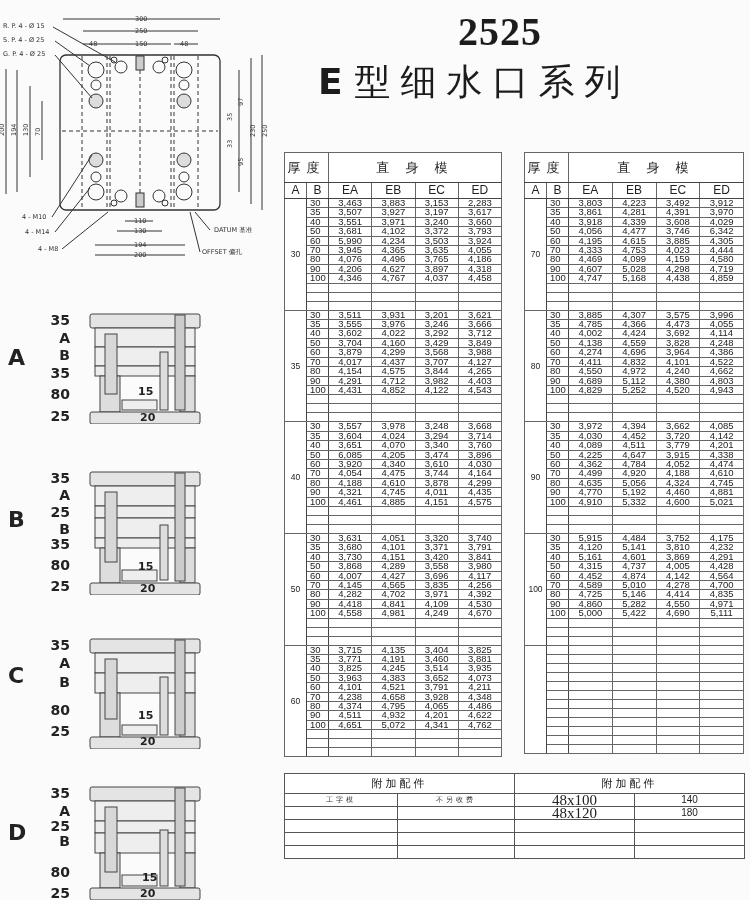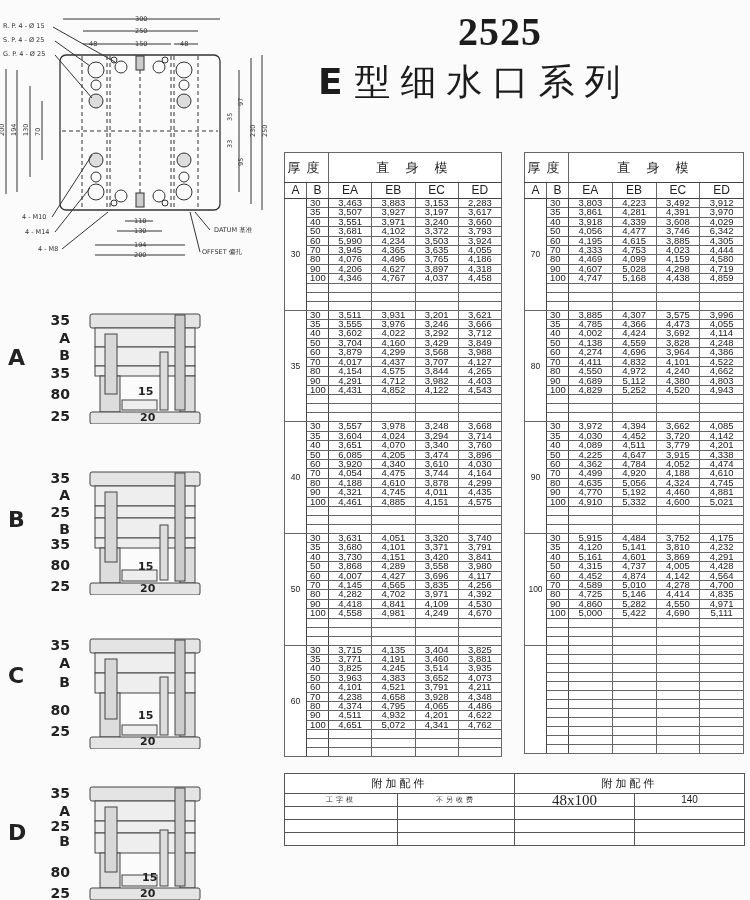--- a/index.html
+++ b/index.html
@@ -1163,29 +1163,35 @@
     <tbody id="acc-body">
       <tr>
         <td class="sm">工字模</td>
         <td class="sm">不另收费</td>
         <td class="ser">48x100</td>
         <td>140</td>
       </tr>
       <tr>
         <td class="sm"></td>
         <td class="sm"></td>
-        <td class="ser"></td>
-        <td></td>
+        <td class="ser">48x120</td>
+        <td>180</td>
       </tr>
       <tr>
         <td class="sm"></td>
         <td class="sm"></td>
         <td class="ser"></td>
         <td></td>
       </tr>
       <tr>
         <td class="sm"></td>
         <td class="sm"></td>
         <td class="ser"></td>
         <td></td>
       </tr>
+      <tr>
+        <td class="sm"></td>
+        <td class="sm"></td>
+        <td class="ser"></td>
+        <td></td>
+      </tr>
     </tbody>
 </table>
 
 </body></html>

